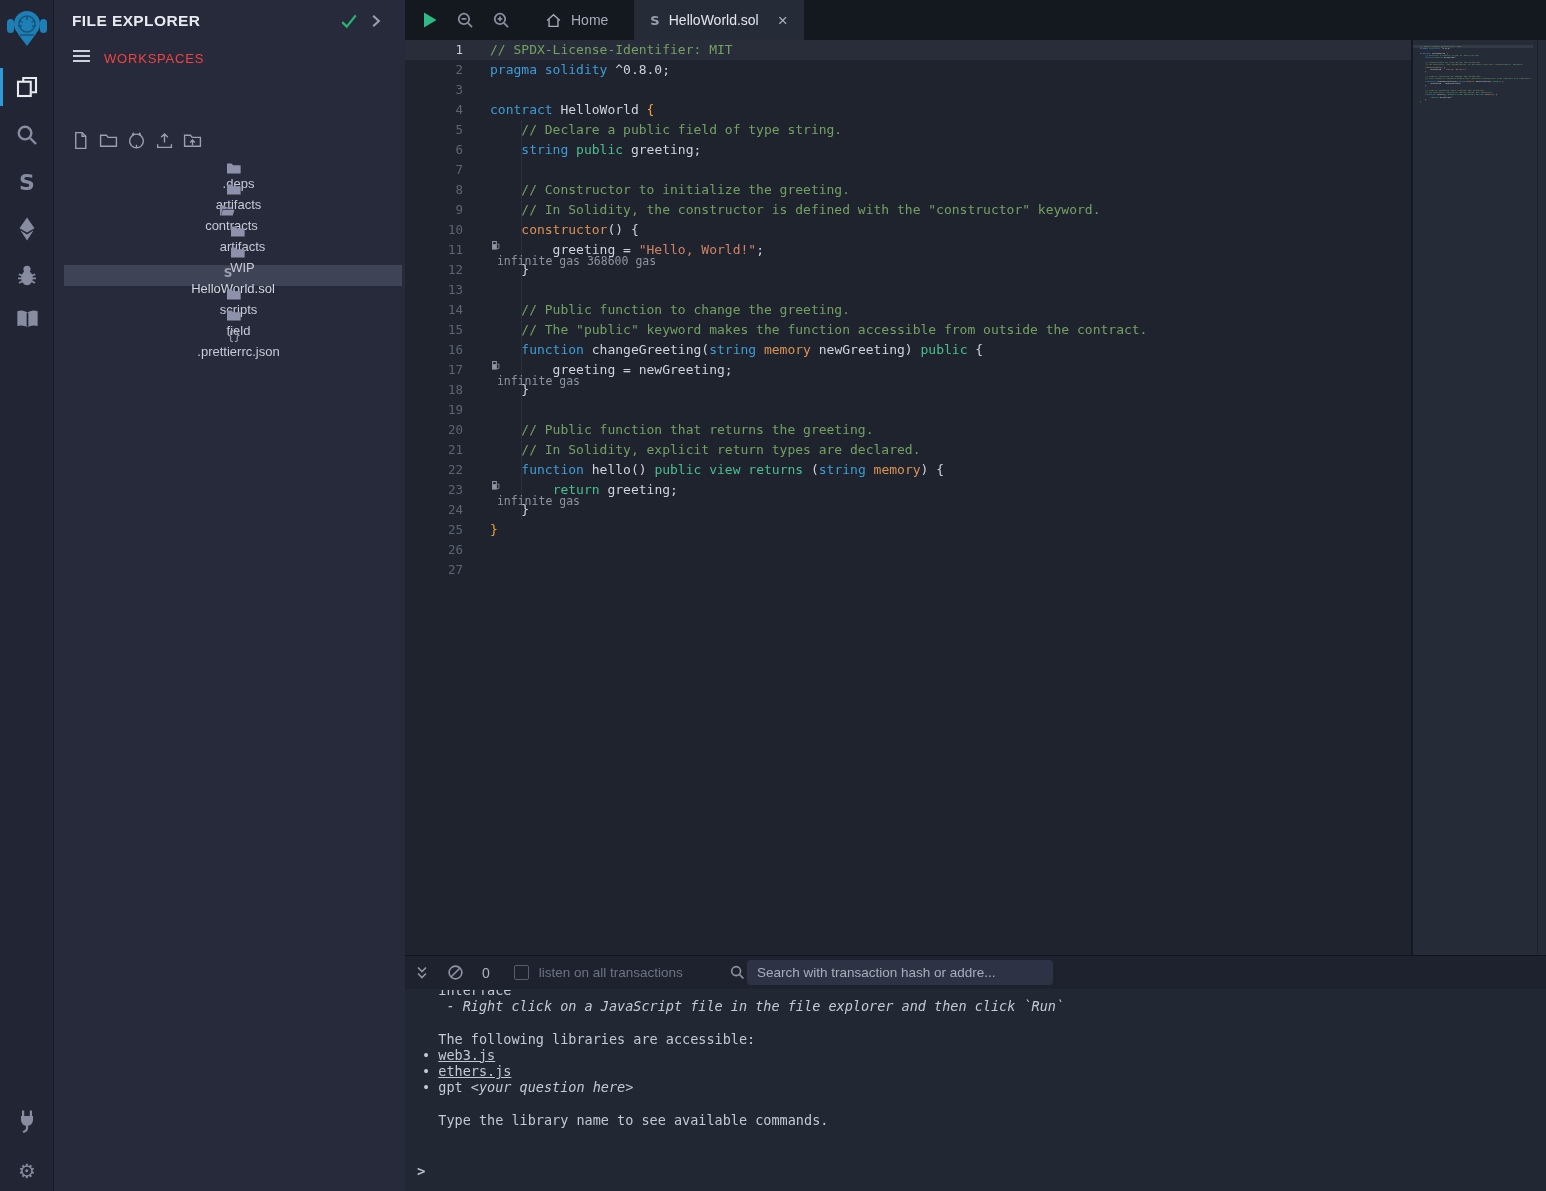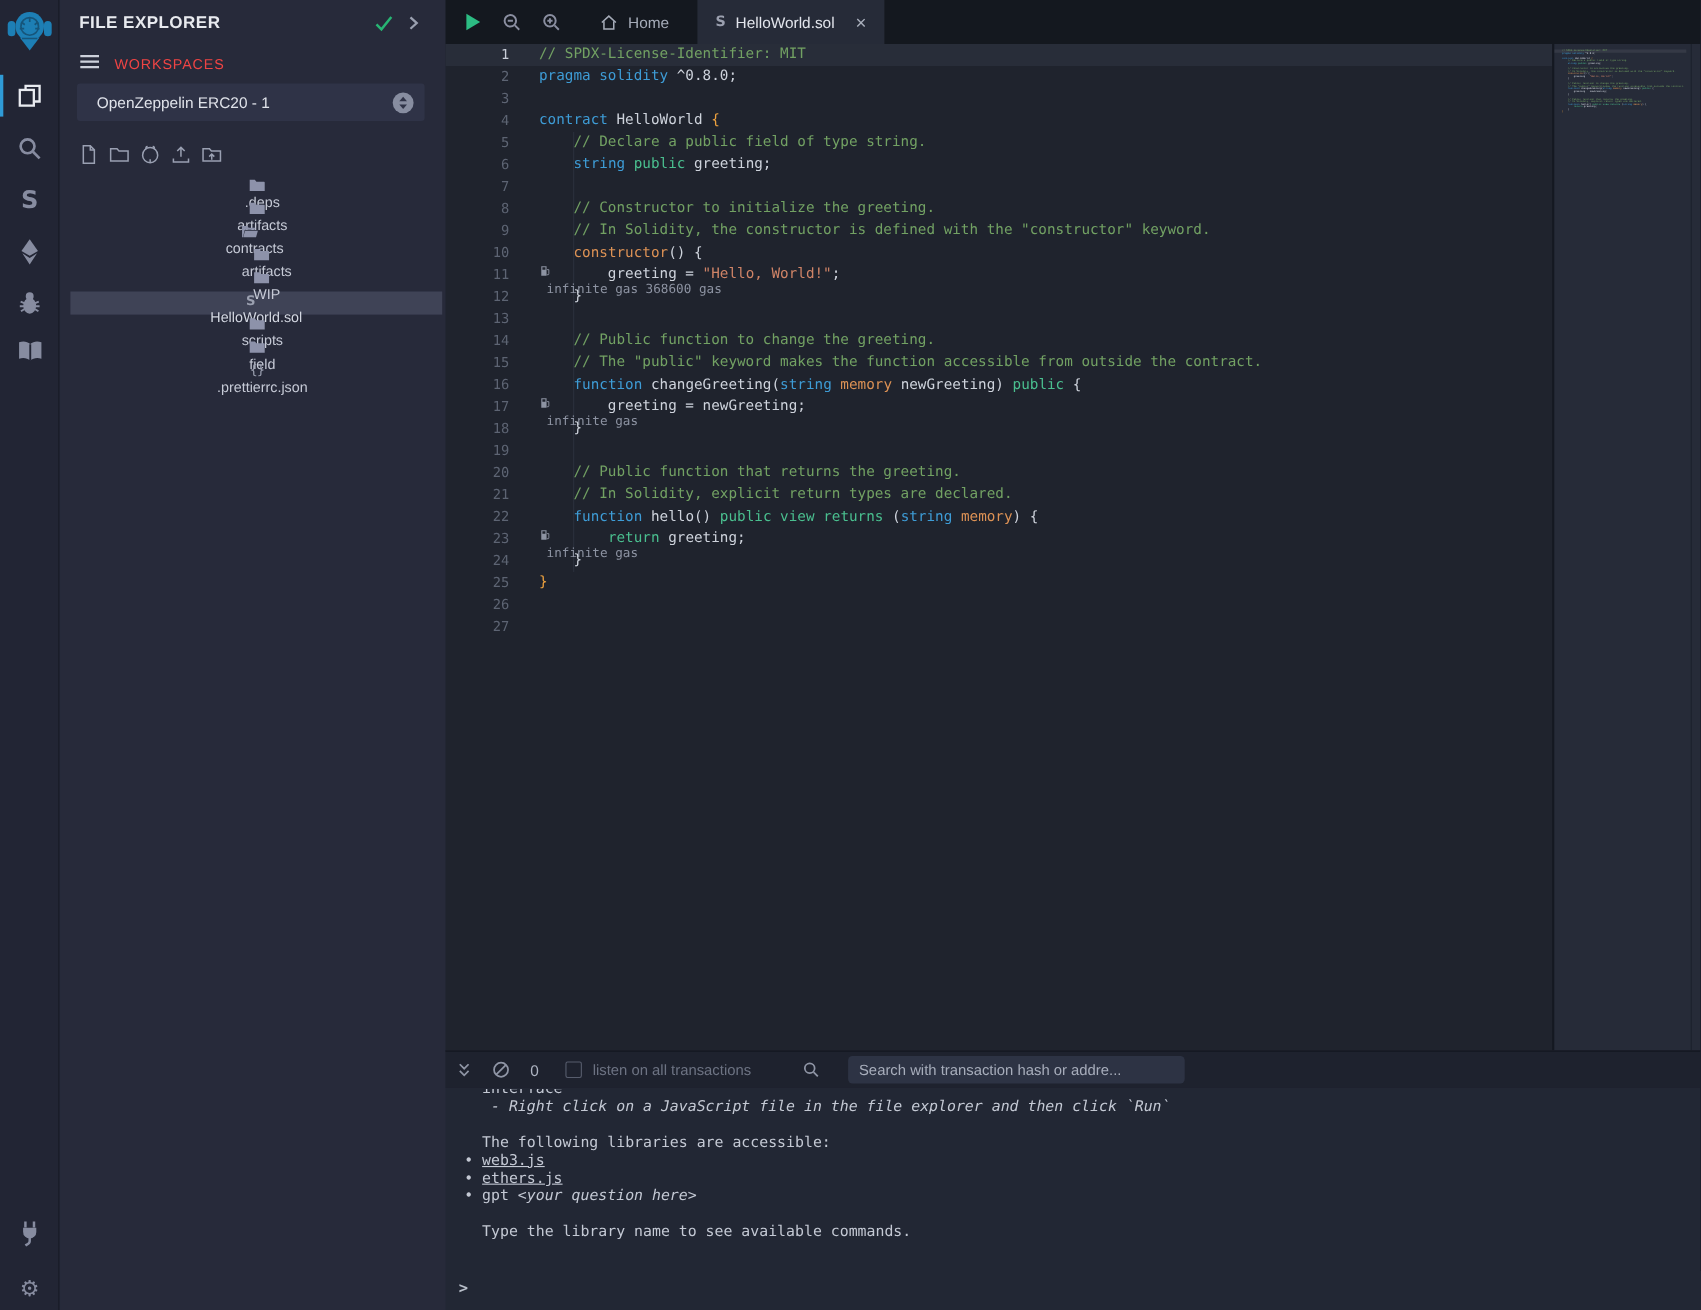--- a/index.html
+++ b/index.html
@@ -13,21 +13,21 @@
   .abar { position:absolute; left:0; top:0; width:54px; height:1191px;
           background:#222534; border-right:1px solid #171a26; }
   .abar .logo { position:absolute; left:5px; top:6px; width:44px; height:46px; }
   .a-item { position:absolute; left:0; width:54px; height:38px;
             display:flex; align-items:center; justify-content:center; color:#878ca0; }
   .a-item.active { color:#e9ebf0; }
   .a-item.active::before { content:""; position:absolute; left:0; top:0; width:3px; height:38px; background:#2f9bd6; }
   .sol-s { font:bold 22px "DejaVu Sans", sans-serif; }
   .gear-glyph { font:20px "DejaVu Sans", sans-serif; }
   
-  .panel { position:absolute; left:55px; top:0; width:350px; height:1191px; background:#272a3a; }
+  .panel { position:absolute; left:55px; top:0; width:350px; height:1191px; background:#272a3a;text-align:right; }
   .panel-title { position:absolute; left:17px; top:12px; font-size:15.5px; font-weight:600;
                  letter-spacing:.4px; color:#e8eaef; }
   .panel-check { position:absolute; left:285px; top:13px; color:#27b573; }
   .panel-chevron { position:absolute; left:314px; top:13px; color:#9aa0b0; }
   .ws-burger { position:absolute; left:17px; top:48px; color:#cdd1db; }
   .ws-label { position:absolute; left:49px; top:51px; font-size:13px; letter-spacing:.8px; color:#ef4444; }
   .ws-select { position:absolute; left:15px; top:76px; width:316px; height:34px; background:#2f3347;
                border-radius:3px; display:flex; align-items:center; padding:0 10px 0 18px; cursor:pointer; }
   .ws-name { font-size:14px; color:#e0e3ea; flex:1; }
   .ws-badge { width:19px; height:19px; border-radius:50%; background:#878da0; position:relative; flex:none; }
@@ -179,29 +179,20 @@
         </svg>
       </span>
 
     <span class="ws-burger">
       <svg width="19" height="16" viewBox="0 0 19 16" stroke="currentColor" stroke-width="2">
         <path d="M1 3h17M1 8h17M1 13h17"></path>
         </svg>
       </span>
     <div class="ws-label">WORKSPACES</div>
 
-    <div class="ws-select">
-      <span class="ws-name">OpenZeppelin ERC20 - 1</span>
-      <span class="ws-badge">
-        <svg width="19" height="19" viewBox="0 0 19 19" fill="#2f3347">
-          <polygon points="9.5,4 13,8 6,8"></polygon>
-            <polygon points="9.5,15 6,11 13,11"></polygon>
-        </svg>
-        </span>
-    </div>
 
     <div class="fe-toolbar">
       <span class="tbtn">
         <svg width="17" height="19" viewBox="0 0 16 18" fill="none" stroke="currentColor" stroke-width="1.3">
           <path d="M3.5 1.5h6l3.5 3.5v11.5h-9.5z"></path>
             <path d="M9.5 1.5V5H13"></path>
           </svg>
         </span>
       <span class="tbtn">
         <svg width="19" height="17" viewBox="0 0 18 16" fill="none" stroke="currentColor" stroke-width="1.3">
@@ -409,21 +400,21 @@
           </span>
         <span class="t-count" style="margin-left:18px">0</span>
         <span class="t-check" style="margin-left:24px"></span>
         <span class="t-listen" style="margin-left:10px">listen on all transactions</span>
         <span class="t-ic" style="margin-left:46px">
           <svg width="17" height="17" viewBox="0 0 16 16" fill="none" stroke="currentColor" stroke-width="1.5">
             <circle cx="6.7" cy="6.7" r="4.2"></circle>
               <path d="M10 10l3.6 3.6"></path>
             </svg>
           </span>
-        <input class="t-input" style="margin-left: 25px;" placeholder="Search with transaction hash or addre...">
+        <input class="t-input" style="margin-left: 1px;" placeholder="Search with transaction hash or addre...">
       </div>
       <div class="term-body">
         <div class="term-lines" id="termlines"><div><span>  interface</span></div><div><span class="t-i">   - Right click on a JavaScript file in the file explorer and then click `Run`</span></div><div>&nbsp;</div><div><span>  The following libraries are accessible:</span></div><div><span>• </span><span class="t-u">web3.js</span></div><div><span>• </span><span class="t-u">ethers.js</span></div><div><span>• gpt </span><span class="t-i">&lt;your question here&gt;</span></div><div>&nbsp;</div><div><span>  Type the library name to see available commands.</span></div></div>
         <div class="t-prompt">&gt;</div>
       </div>
     </div>
   </section>
 </div>
 
 </body></html>

